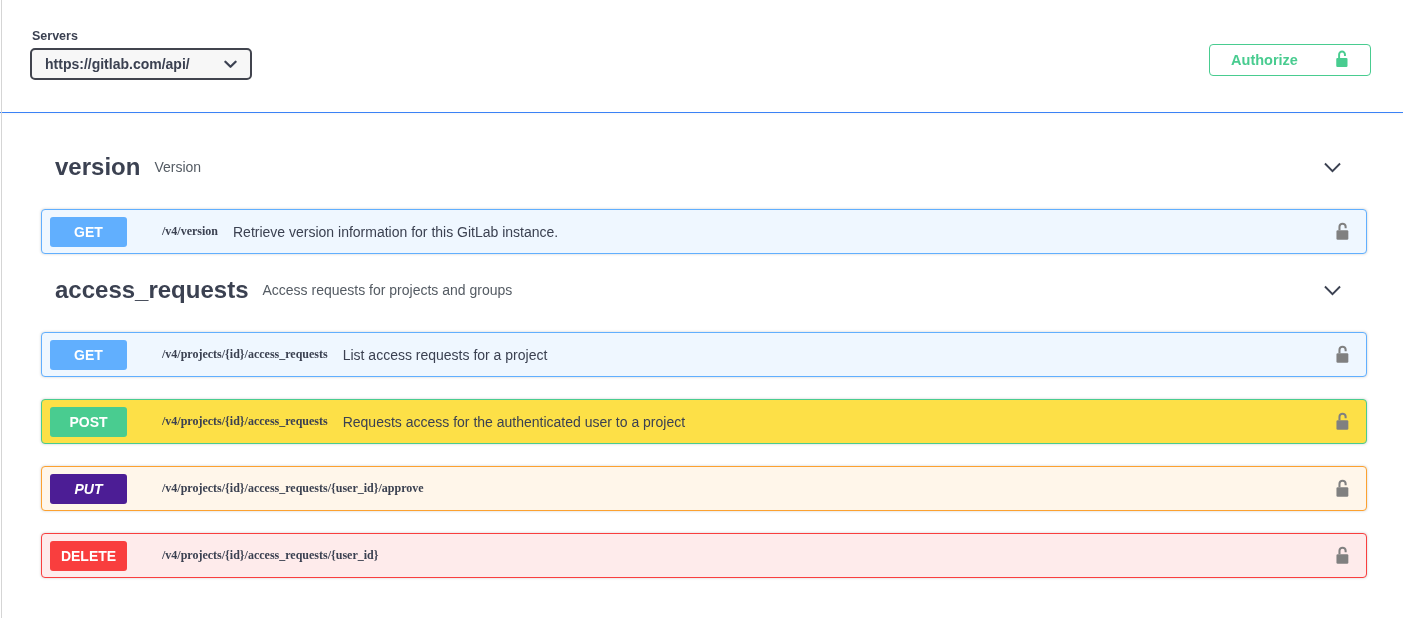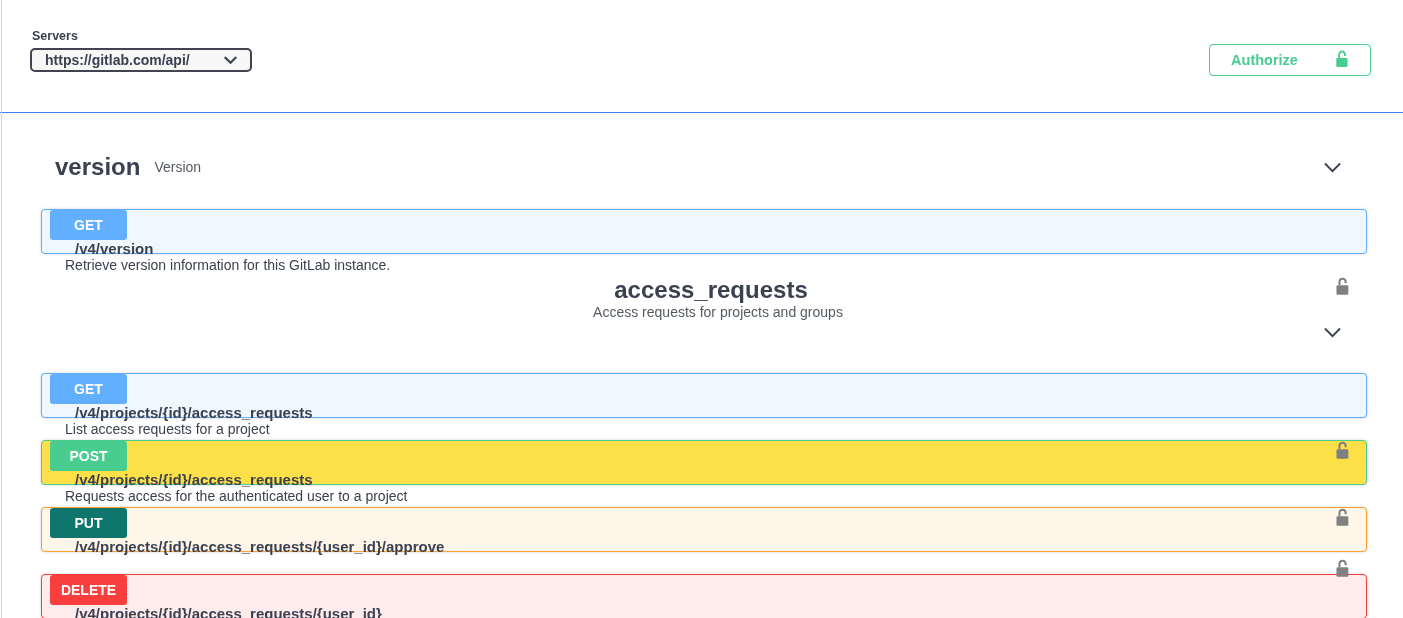--- a/index.html
+++ b/index.html
@@ -13,68 +13,67 @@
 
   
   .topbar{
     height:113px; padding:29px 32px 0 30px;
     display:flex; justify-content:space-between; align-items:flex-start;
     border-bottom:1px solid #3b82f6;
     box-shadow:0 1px 2px 0 rgba(0,0,0,.04);
   }
   .servers-label{ display:block; font-size:12.5px; font-weight:bold; color:#3b4151; margin:0 0 5px 2px; }
   .server-select{
-    width:222px; height:24px; cursor:pointer;
+    width:222px; height:32px; cursor:pointer;
     display:flex; align-items:center; justify-content:space-between;
     border:2px solid #41444e; border-radius:5px; background:#f7f7f7;
     padding:0 13px; font-size:14px; font-weight:bold; color:#3b4151;
   }
   .authorize-btn{
     margin-top:15px; width:162px; height:32px; cursor:pointer;
     display:flex; align-items:center; justify-content:center; gap:36px;
     background:#fff; border:1.5px solid #49cc90; border-radius:4px;
     color:#49cc90; font-weight:bold; font-size:14.5px;
     font-family:"Liberation Sans", sans-serif;
   }
 
   
   .api-content{ padding:0 36px 0 41px; }
   .opblock-tag{
     display:flex; align-items:center; padding-left:14px; cursor:pointer;
     margin:40px 0 28px 0;
   }
-  .opblock-tag.later{ margin-top:17px;flex-direction:column; }
+  .opblock-tag.later{ margin-top:17px; }
   .tag-title{ margin:0; font-size:24px; font-weight:bold; color:#3b4151; }
   .tag-desc{ margin-left:14px; font-size:14px; color:#545b63; }
   .expand-btn{ margin-left:auto; margin-right:22px; background:none; border:none; padding:2px; cursor:pointer; line-height:0; }
 
   .opblock{
-    display:flex; align-items:flex-start; height:45px; margin-bottom:22px;
+    display:flex; align-items:center; height:45px; margin-bottom:22px;
     border:1px solid; border-radius:4px; padding-left:8px; cursor:pointer;
     box-shadow:0 0 3px rgba(0,0,0,.19);
-    flex-direction:column;
   }
   .opblock:last-child{ margin-bottom:0; }
   .method{
     min-width:77px; padding:7px 8px; text-align:center;
     border-radius:3px; color:#fff; font-weight:bold; font-size:14px;
   }
   .path{
-    margin-left:25px; font-family:Liberation Sans, sans-serif;
-    font-weight:bold; font-size:15px; color:#3b4151; white-space:nowrap;
+    margin-left:35px; font-family:Liberation Serif, serif;
+    font-weight:bold; font-size:12px; color:#3b4151; white-space:nowrap;
   }
   .summary{ margin-left:15px; font-size:14px; color:#3b4151; white-space:nowrap; }
   .lock-btn{ margin-left:auto; margin-right:12px; background:none; border:none; padding:4px; cursor:pointer; line-height:0; }
 
   .opblock.get    { background:#eff7ff; border-color:#61affe; }
   .method.get     { background:#61affe; }
   .opblock.post   { background:#fde047; border-color:#49cc90; }
   .method.post    { background:#49cc90; }
   .opblock.put    { background:#fff6ea; border-color:#fca130; }
-  .method.put     { background:#0f766e; }
+  .method.put     { background:#4c1d95;font-style:italic; }
   .opblock.delete { background:#feebeb; border-color:#f93e3e; }
   .method.delete  { background:#f93e3e; }
 </style>
 </head>
 <body>
 
 <div class="left-edge"></div>
 
 <div class="topbar">
   <div>

